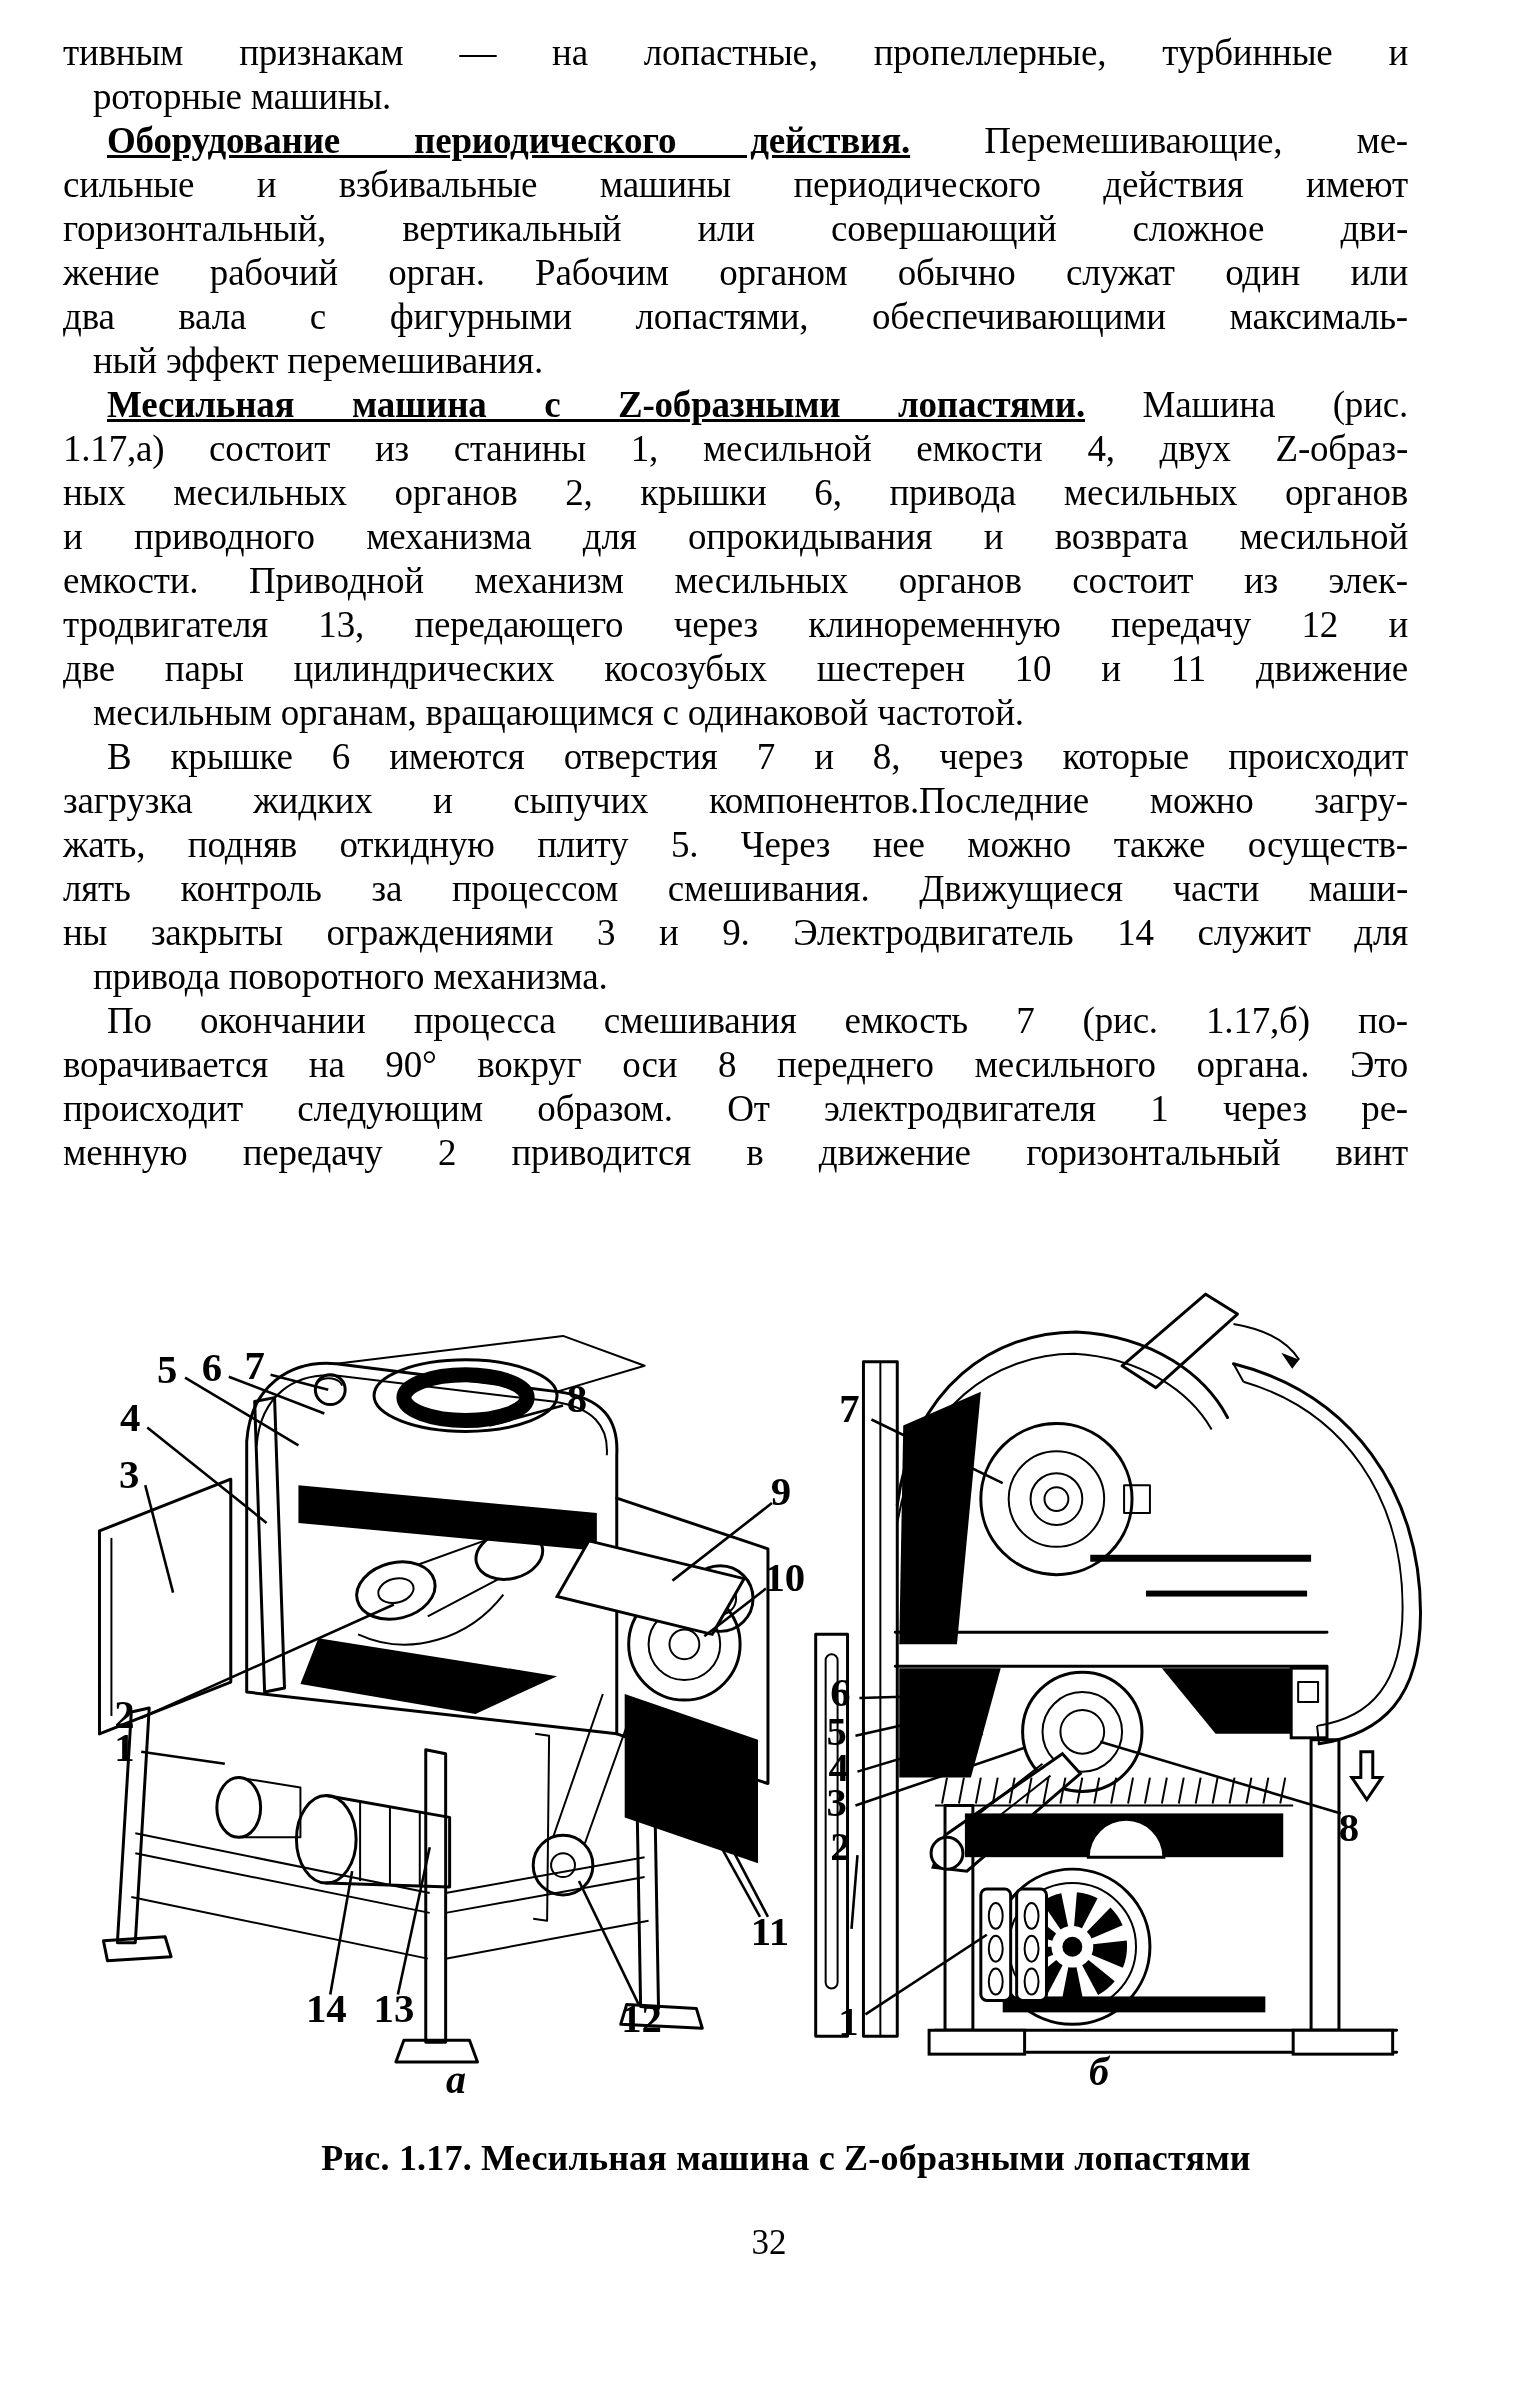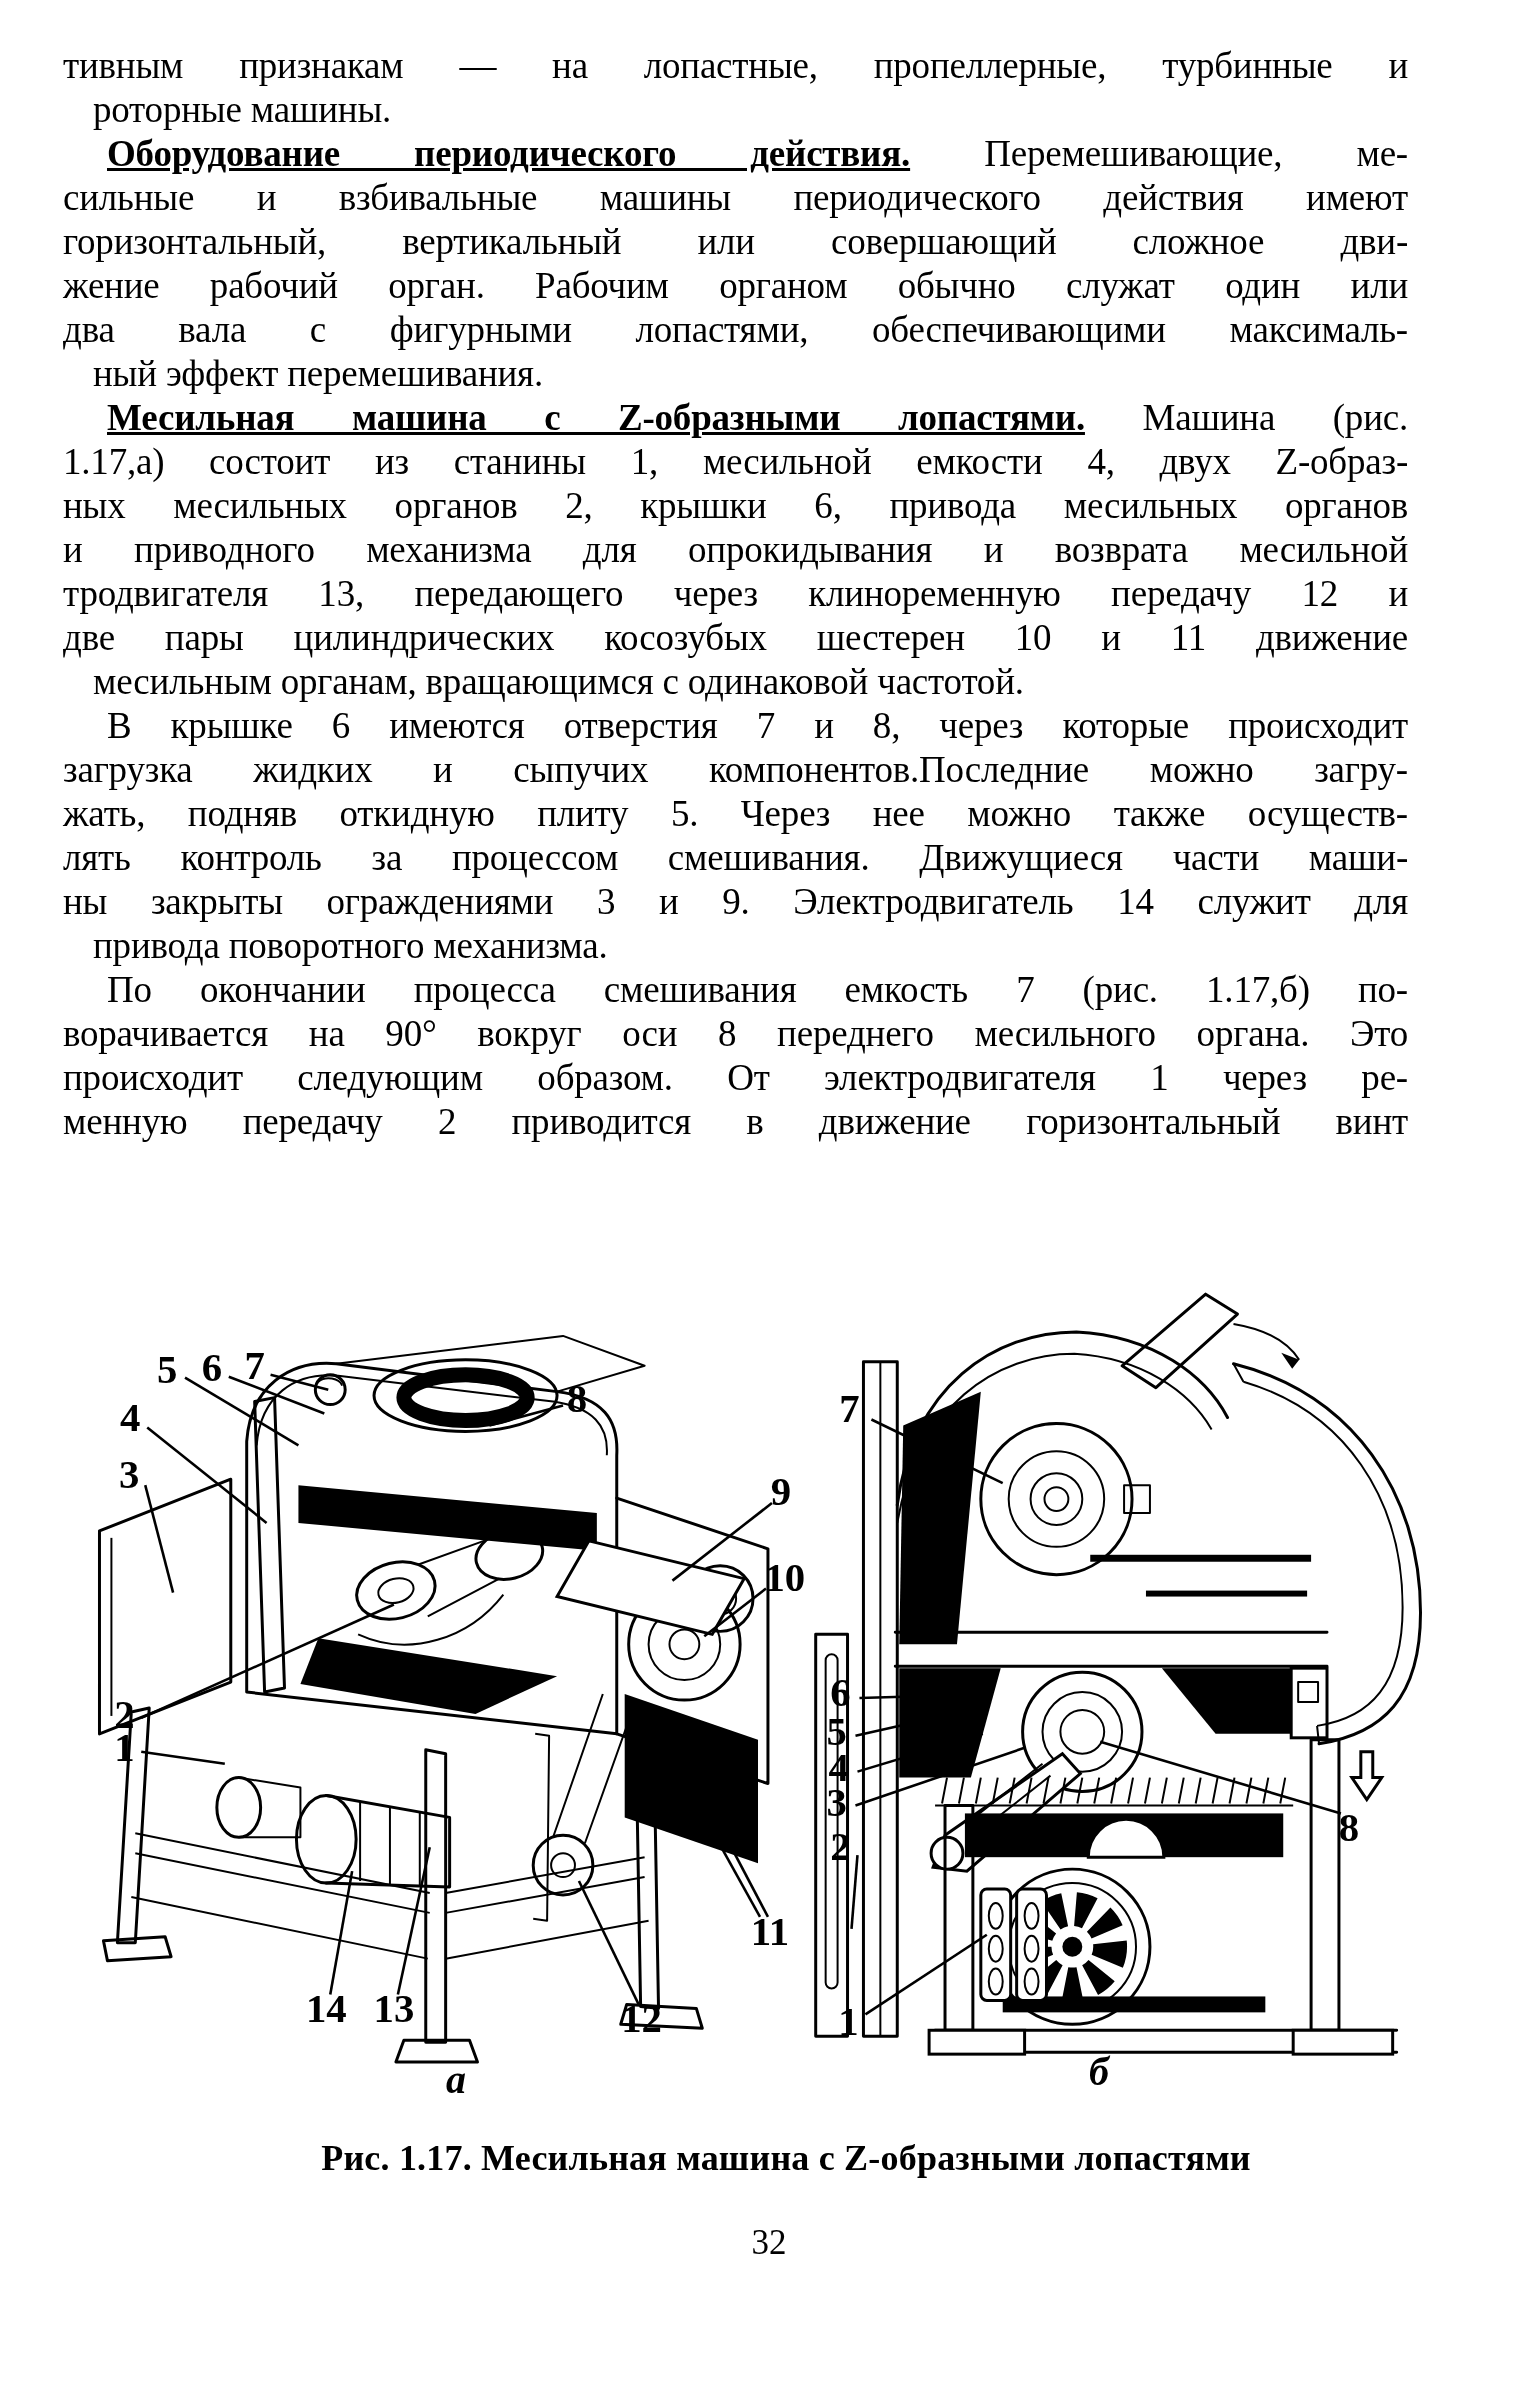--- a/index.html
+++ b/index.html
@@ -6,21 +6,21 @@
   .page{
     position:relative;
     width:1518px;height:2402px;
     background:#ffffff;
     font-family:"Liberation Serif","DejaVu Serif",serif;
     color:#000;
     overflow:hidden;
   }
   
   .body-text{
-    position:absolute;left:63px;top:44px;width:1345px;
+    position:absolute;left:63px;top:31px;width:1345px;
     font-size:37px;line-height:44px;
     letter-spacing:-0.2px;
   }
   .para{margin:0;}
   .line{
     text-align:justify;
     -moz-text-align-last:justify;
     text-align-last:justify;
     white-space:normal;
   }
@@ -74,20 +74,21 @@
         <div class="line">горизонтальный, вертикальный или совершающий сложное дви-</div>
         <div class="line">жение рабочий орган. Рабочим органом обычно служат один или</div>
         <div class="line">два вала с фигурными лопастями, обеспечивающими максималь-</div>
         <div class="line last">ный эффект перемешивания.</div>
       </div>
       <div class="para">
         <div class="line indent"><b>Месильная машина с Z-образными лопастями.</b> Машина (рис.</div>
         <div class="line">1.17,а) состоит из станины 1, месильной емкости 4, двух Z-образ-</div>
         <div class="line">ных месильных органов 2, крышки 6, привода месильных органов</div>
         <div class="line">и приводного механизма для опрокидывания и возврата месильной</div>
+        <div class="line">емкости. Приводной механизм месильных органов состоит из элек-</div>
         <div class="line">тродвигателя 13, передающего через клиноременную передачу 12 и</div>
         <div class="line">две пары цилиндрических косозубых шестерен 10 и 11 движение</div>
         <div class="line last">месильным органам, вращающимся с одинаковой частотой.</div>
       </div>
       <div class="para">
         <div class="line indent">В крышке 6 имеются отверстия 7 и 8, через которые происходит</div>
         <div class="line">загрузка жидких и сыпучих компонентов.Последние можно загру-</div>
         <div class="line">жать, подняв откидную плиту 5. Через нее можно также осуществ-</div>
         <div class="line">лять контроль за процессом смешивания. Движущиеся части маши-</div>
         <div class="line">ны закрыты ограждениями 3 и 9. Электродвигатель 14 служит для</div>

